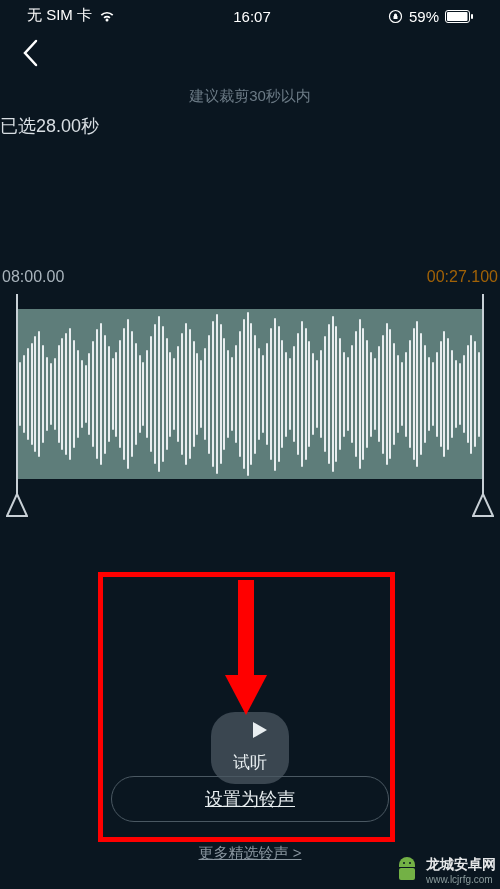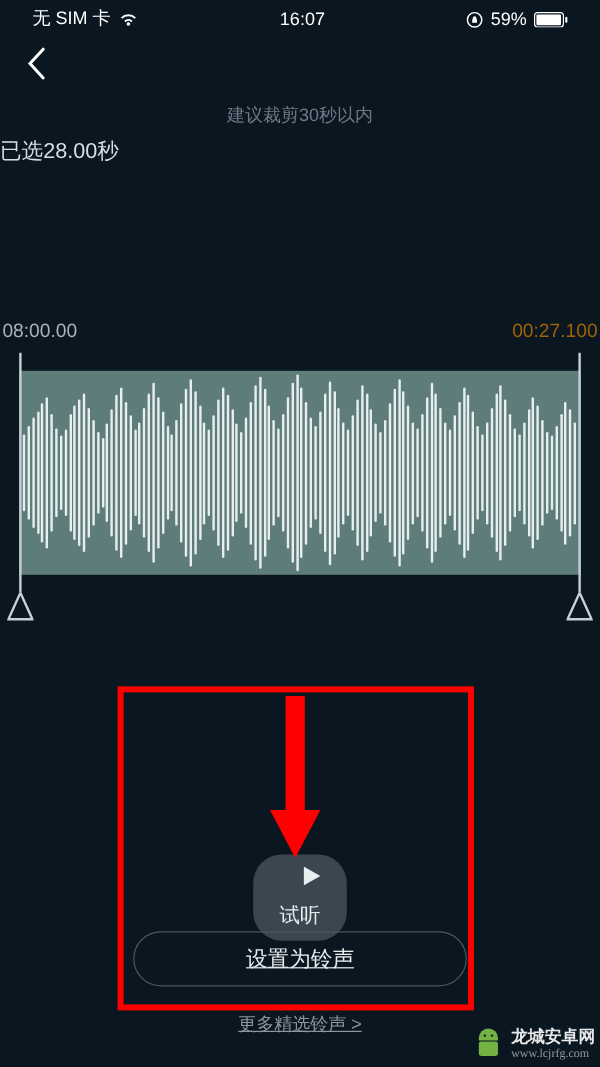--- a/index.html
+++ b/index.html
@@ -162,31 +162,32 @@
       position: absolute;
       left: 221px;
       top: 580px;
       pointer-events: none;
     }
     .watermark {
       position: absolute;
       right: 4px;
       bottom: 4px;
       display: flex;
+      align-items: center;
       gap: 6px;
       opacity: 0.9;
       margin-top: 12px;
     }
     .watermark-text {
       display: flex;
       flex-direction: column;
       align-items: flex-start;
     }
     .wm-line1 { font-size: 14px; color: #fff; font-weight: 600; }
-    .wm-line2 { font-size: 10px; color: #9aa; font-family: Liberation Serif, serif; }
+    .wm-line2 { font-size: 10px; color: #9aa; }
   </style>
 </head>
 <body>
 
 <div class="status-bar">
   <div class="status-left">
     <span>无 SIM 卡</span>
     <span class="wifi-icon">
       <svg width="18" height="14" viewBox="0 0 18 14">
           <path d="M9 12.5a1.5 1.5 0 100-3 1.5 1.5 0 000 3zm-3.5-4.2a5 5 0 017 0l-1.2 1.2a3.3 3.3 0 00-4.6 0zm-2.8-2.8a9 9 0 0112.6 0l-1.2 1.2a7.3 7.3 0 00-10.2 0z" fill="#fff"></path>

